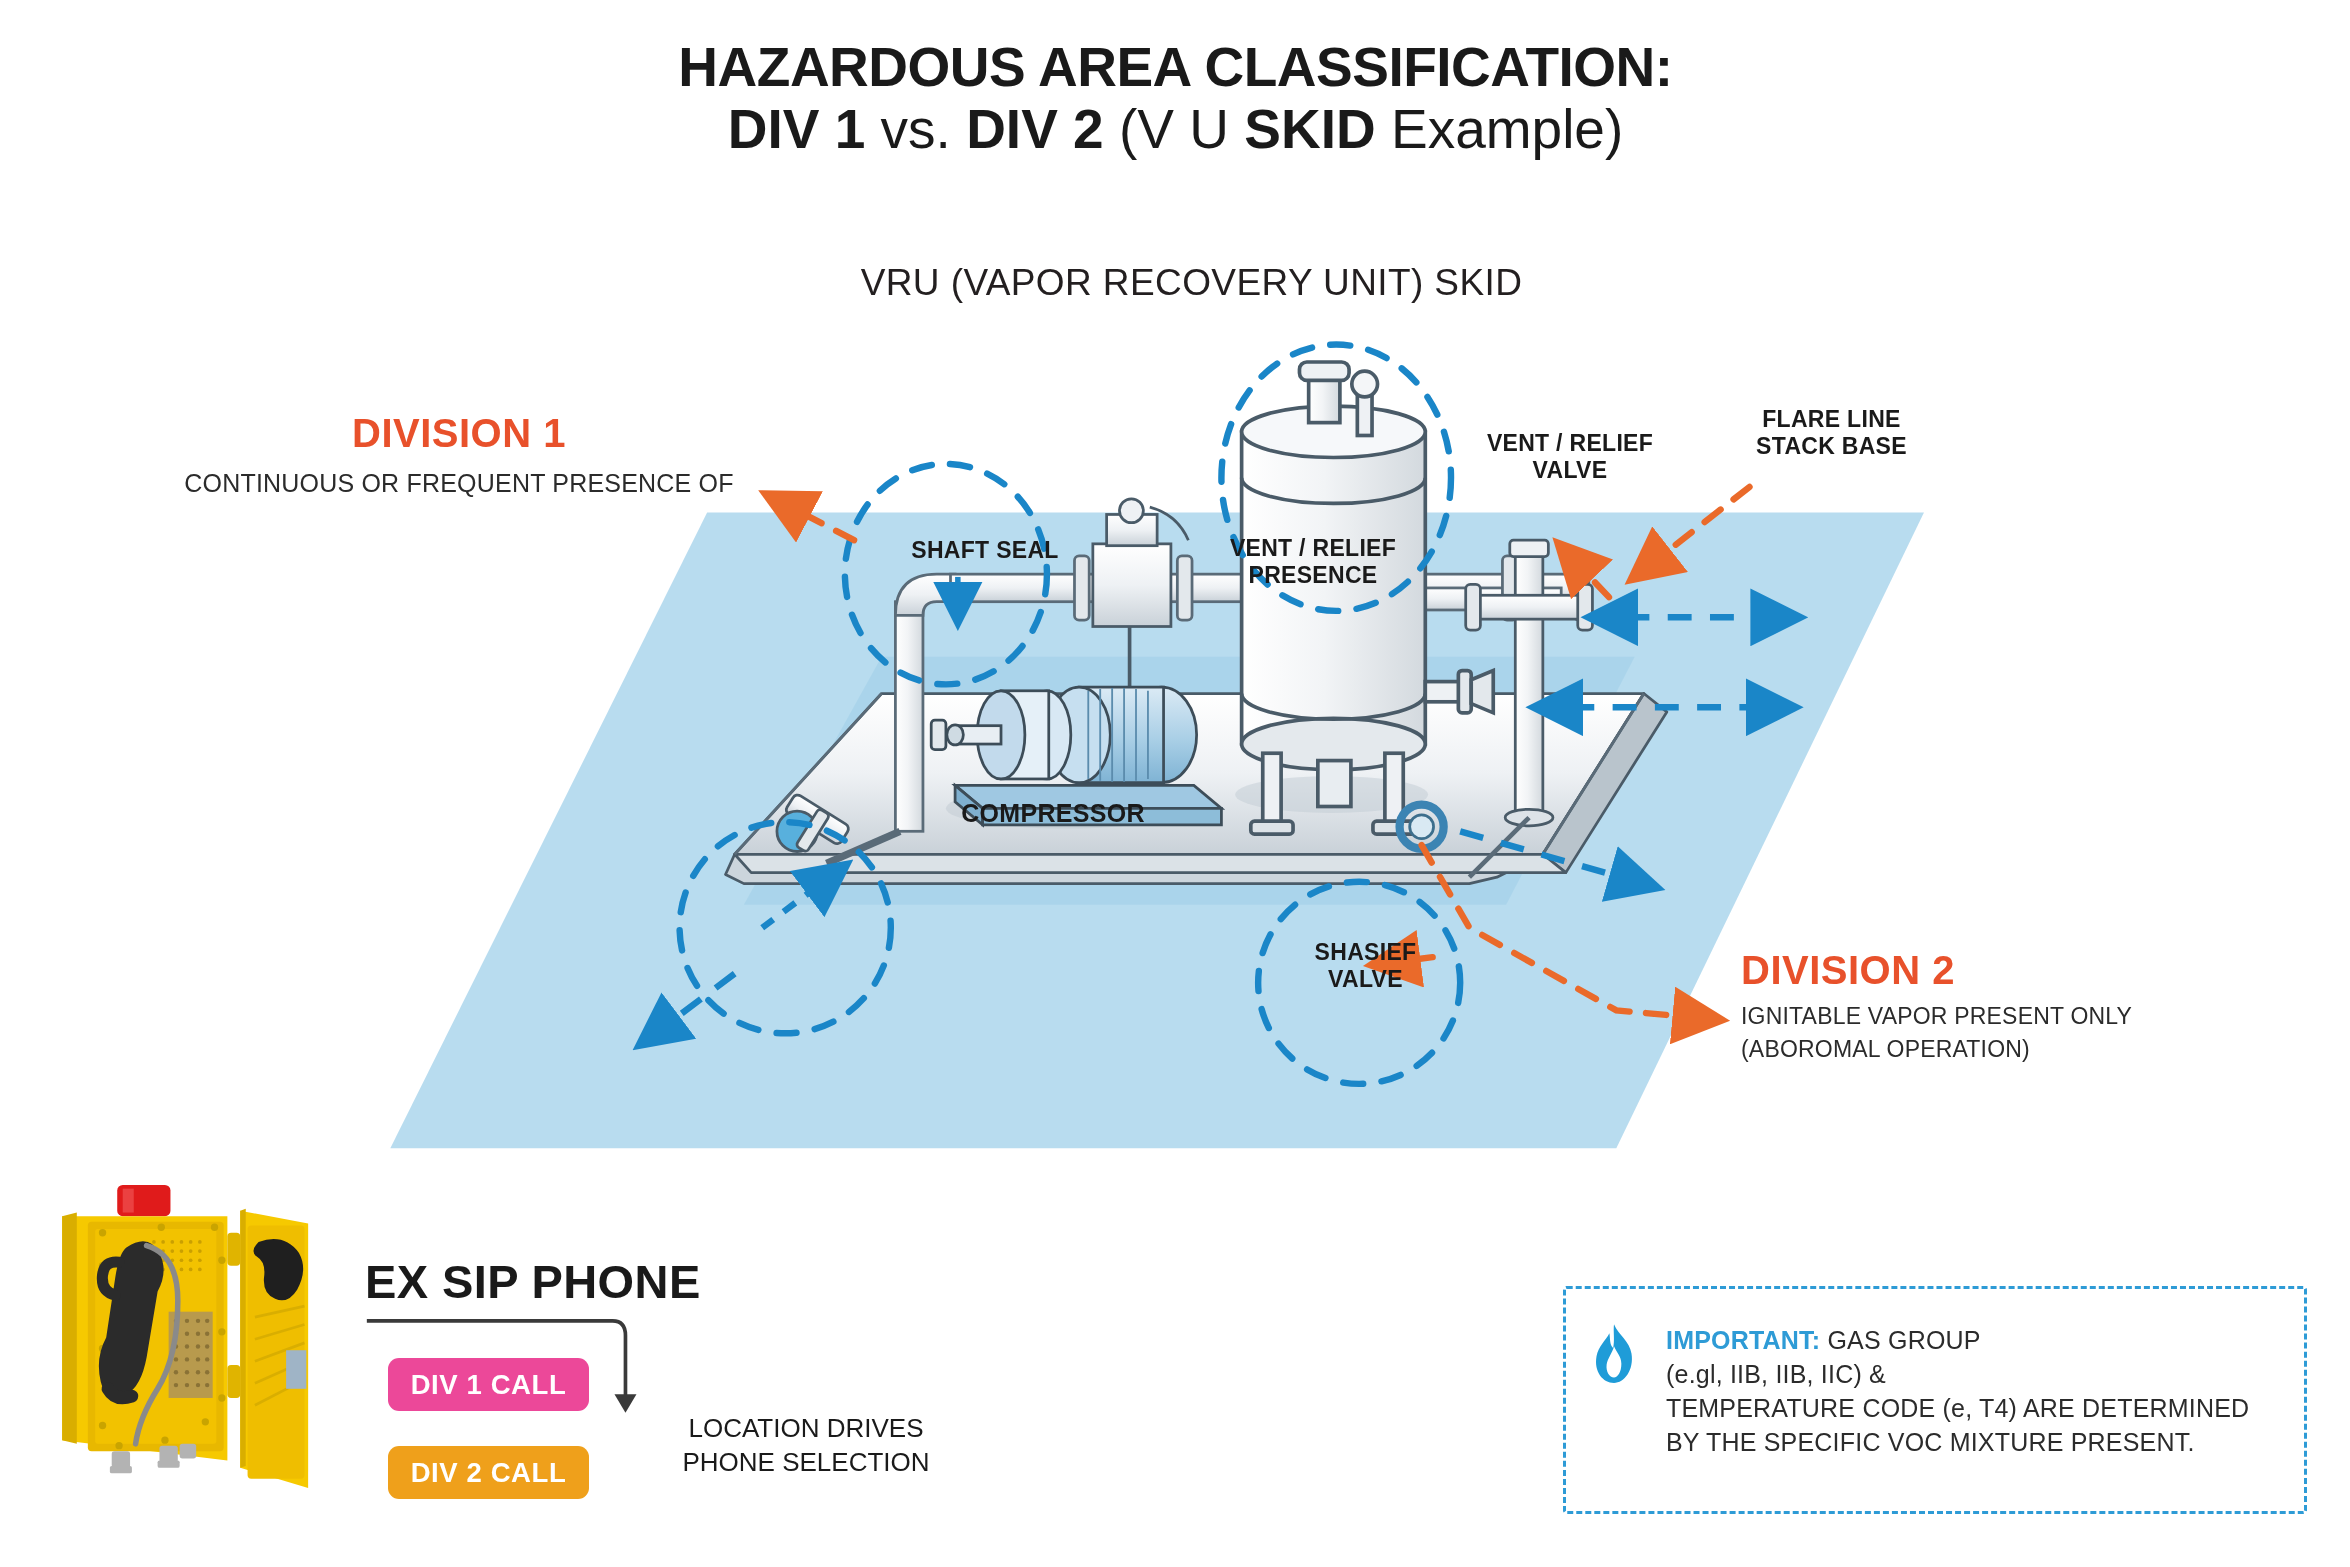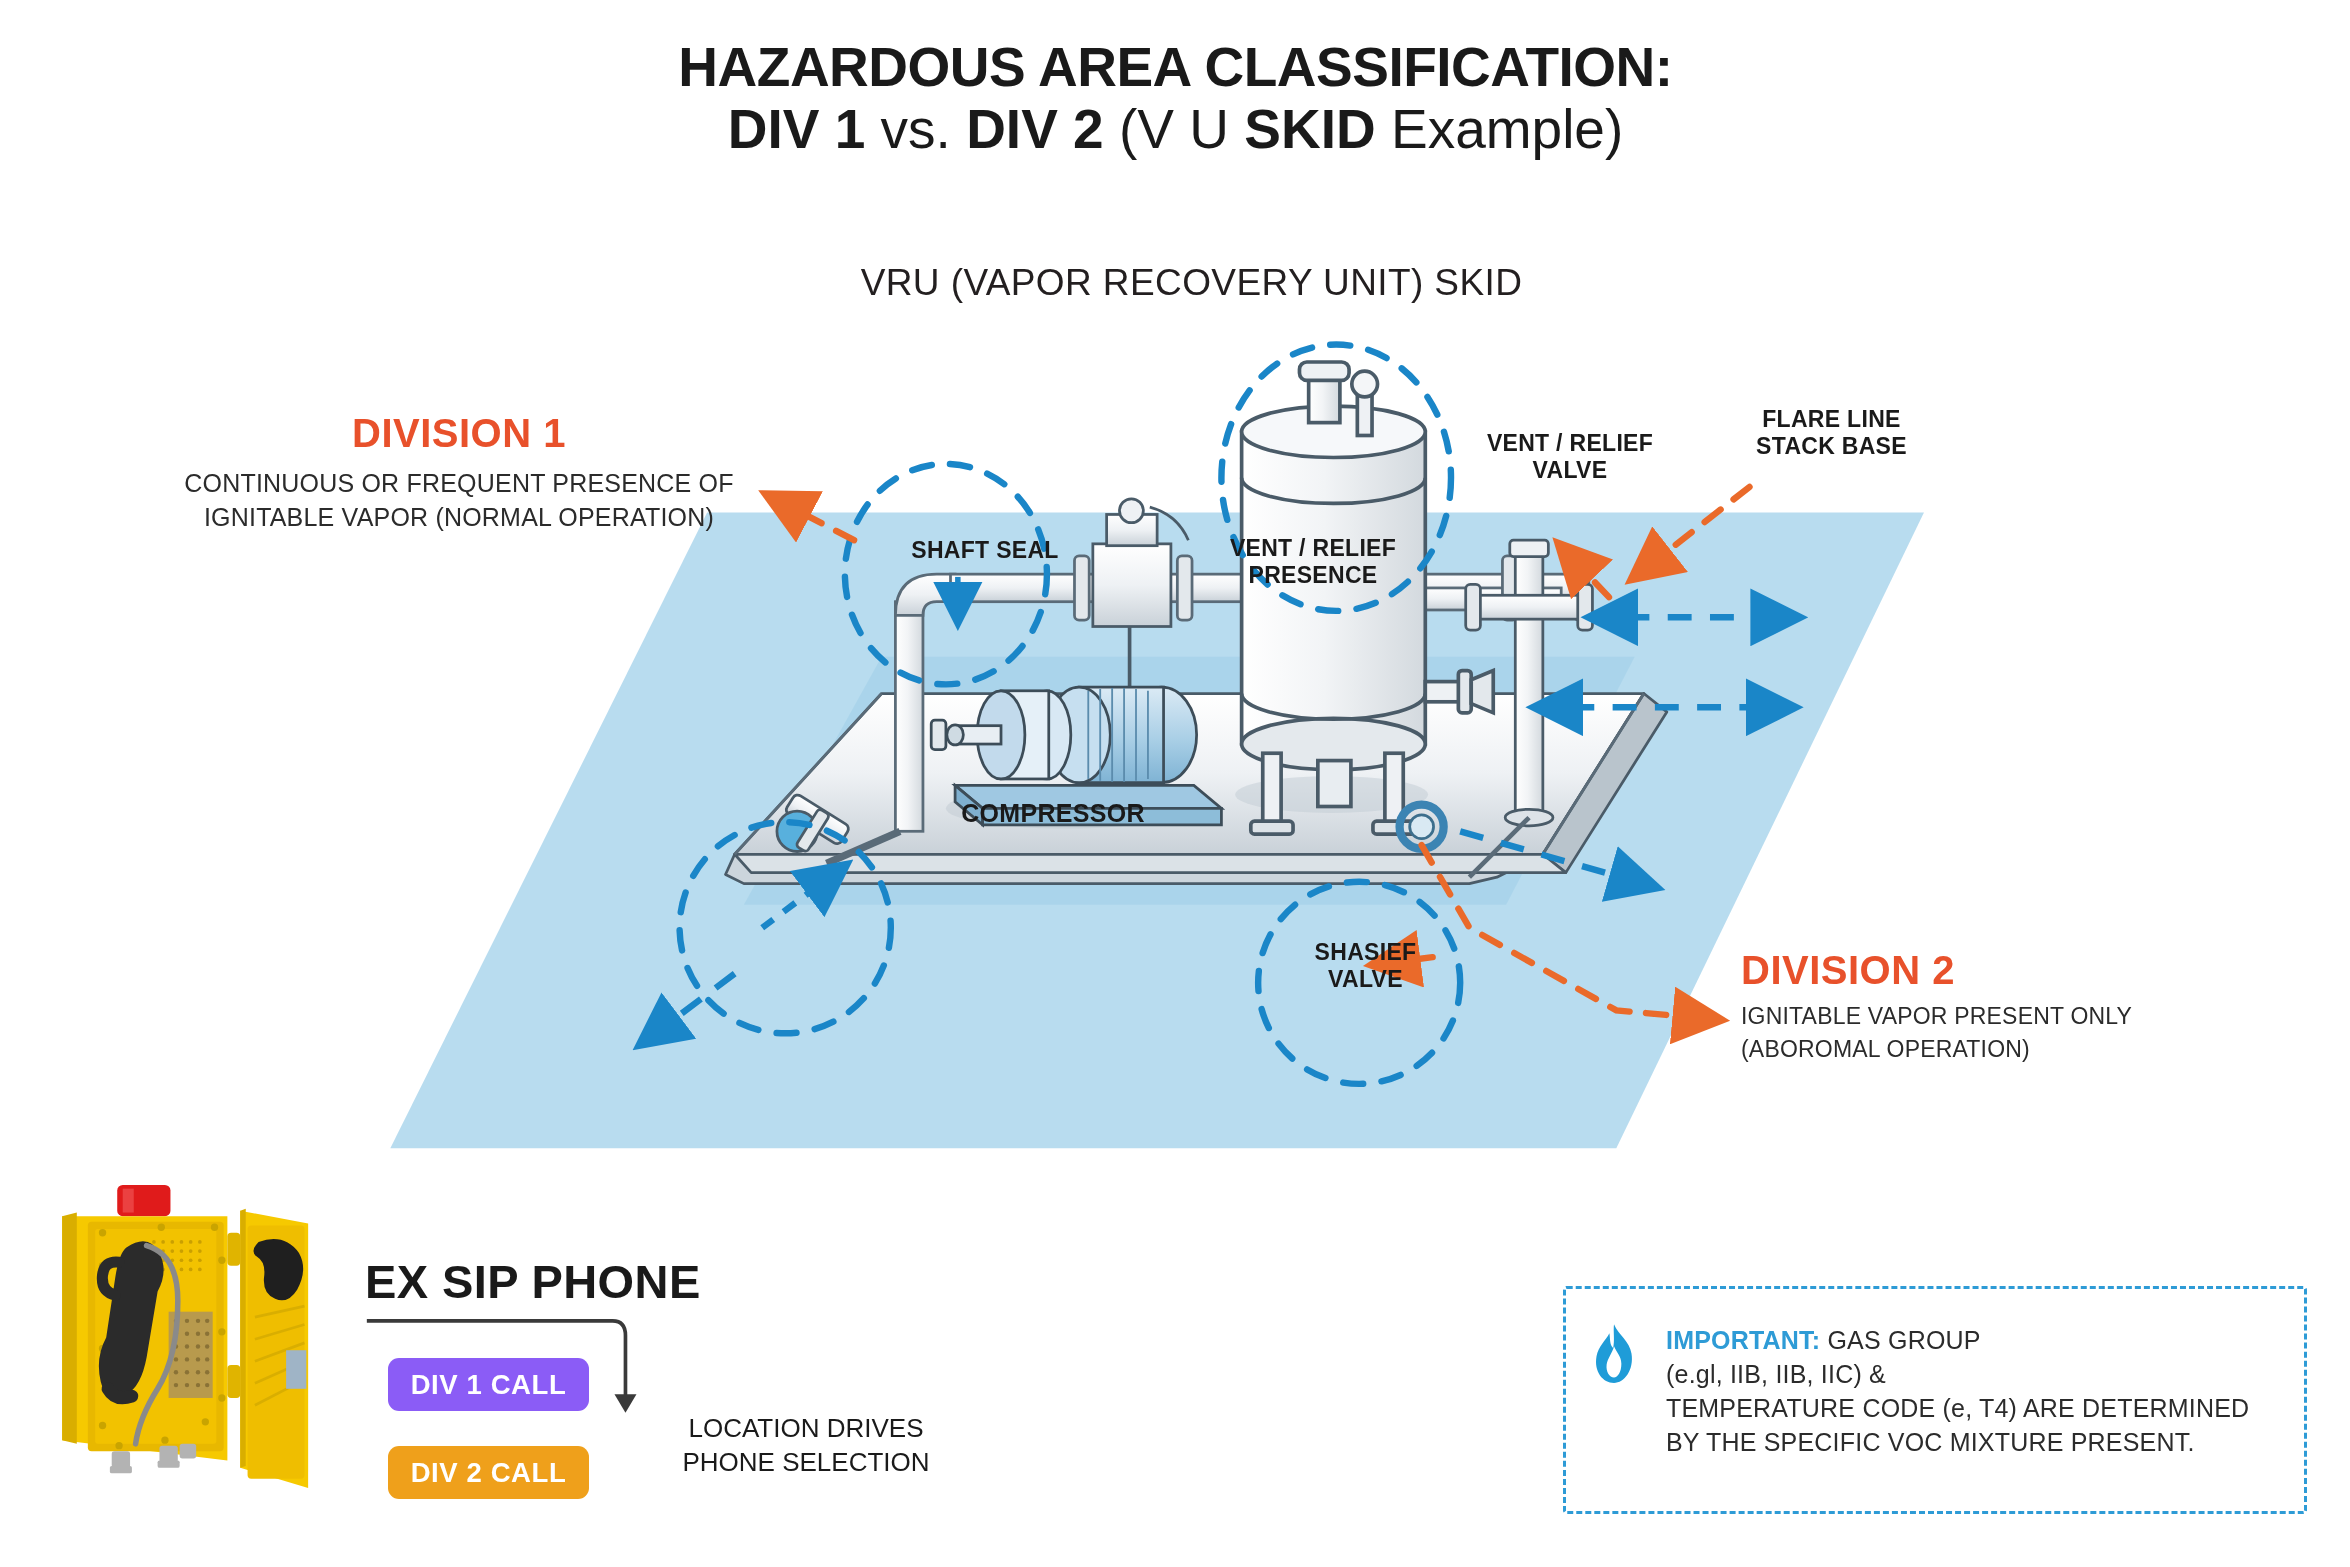--- a/index.html
+++ b/index.html
@@ -44,21 +44,21 @@
   #lbl-compressor{left:920px;top:799px;width:266px;text-align:center;font-size:25px;}
 
   
   #phone-section{left:51px;top:1185px;}
   #ex-sip-title{left:365px;top:1254px;font-size:47px;font-weight:bold;color:#1a1a1a;letter-spacing:0.4px;}
   .call-chip{
     border-radius:11px;color:#ffffff;font-weight:bold;font-size:27.5px;
     display:flex;align-items:center;justify-content:center;
     letter-spacing:0.6px;
   }
-  #div1-call{left:388px;top:1358px;width:201px;height:53px;background:#8b5cf6;}
+  #div1-call{left:388px;top:1358px;width:201px;height:53px;background:#ec4899;}
   #div2-call{left:388px;top:1446px;width:201px;height:53px;background:#efa01b;}
   #loc-drives{left:659px;top:1412px;width:294px;text-align:center;font-size:26px;line-height:1.3;color:#1a1a1a;}
 
   
   #important-box{
     left:1563px;top:1286px;width:744px;height:228px;
     border:3.7px dashed #2e9bd6;border-radius:3.7px;
     background:#ffffff;box-sizing:border-box;
   }
   #flame-icon{left:1591px;top:1324px;width:46px;height:61px;}
@@ -251,21 +251,20 @@
   <div id="title-line1">HAZARDOUS AREA CLASSIFICATION:</div>
   <div id="title-line2"><span class="b">DIV 1</span><span> vs. </span><span class="b">DIV 2</span><span> (V U </span><span class="b">SKID</span><span> Example)</span></div>
 </div>
 
 <div id="subtitle" class="abs">VRU (VAPOR RECOVERY UNIT) SKID</div>
 
 <div id="div1-block" class="abs">
   <div id="div1-title">DIVISION 1</div>
   <div id="div1-desc">
     <div>CONTINUOUS OR FREQUENT PRESENCE OF</div>
-    <div>IGNITABLE VAPOR (NORMAL OPERATION)</div>
   </div>
 </div>
 
 <div id="div2-block" class="abs">
   <div id="div2-title">DIVISION 2</div>
   <div id="div2-desc">
     <div>IGNITABLE VAPOR PRESENT ONLY</div>
     <div>(ABOROMAL OPERATION)</div>
   </div>
 </div>

